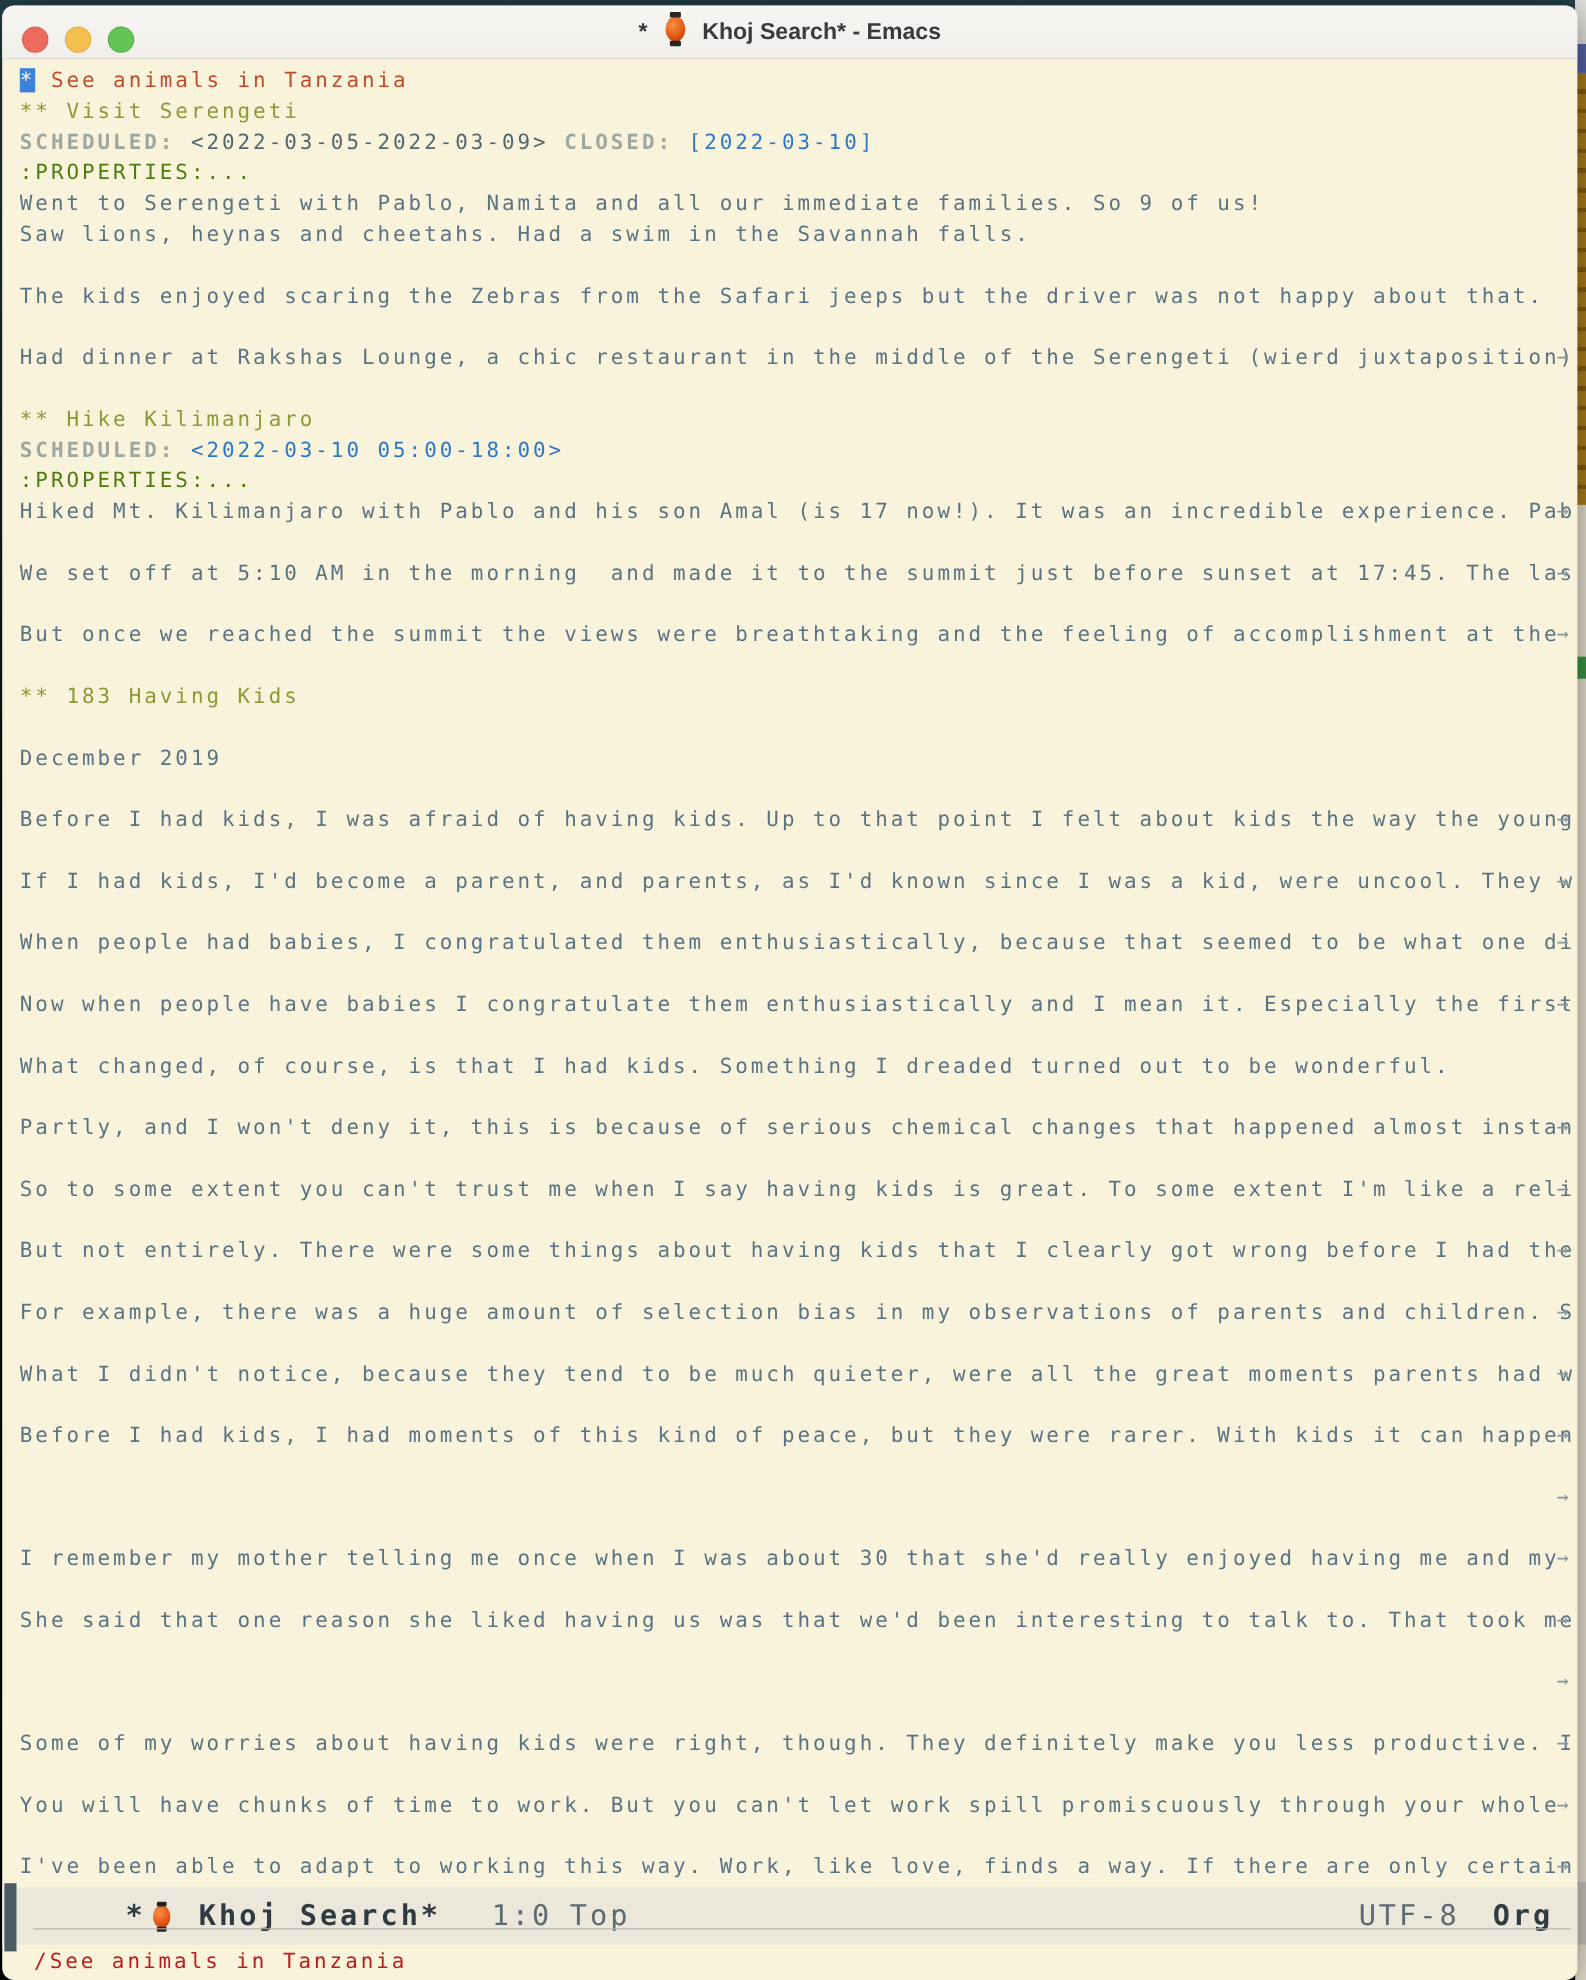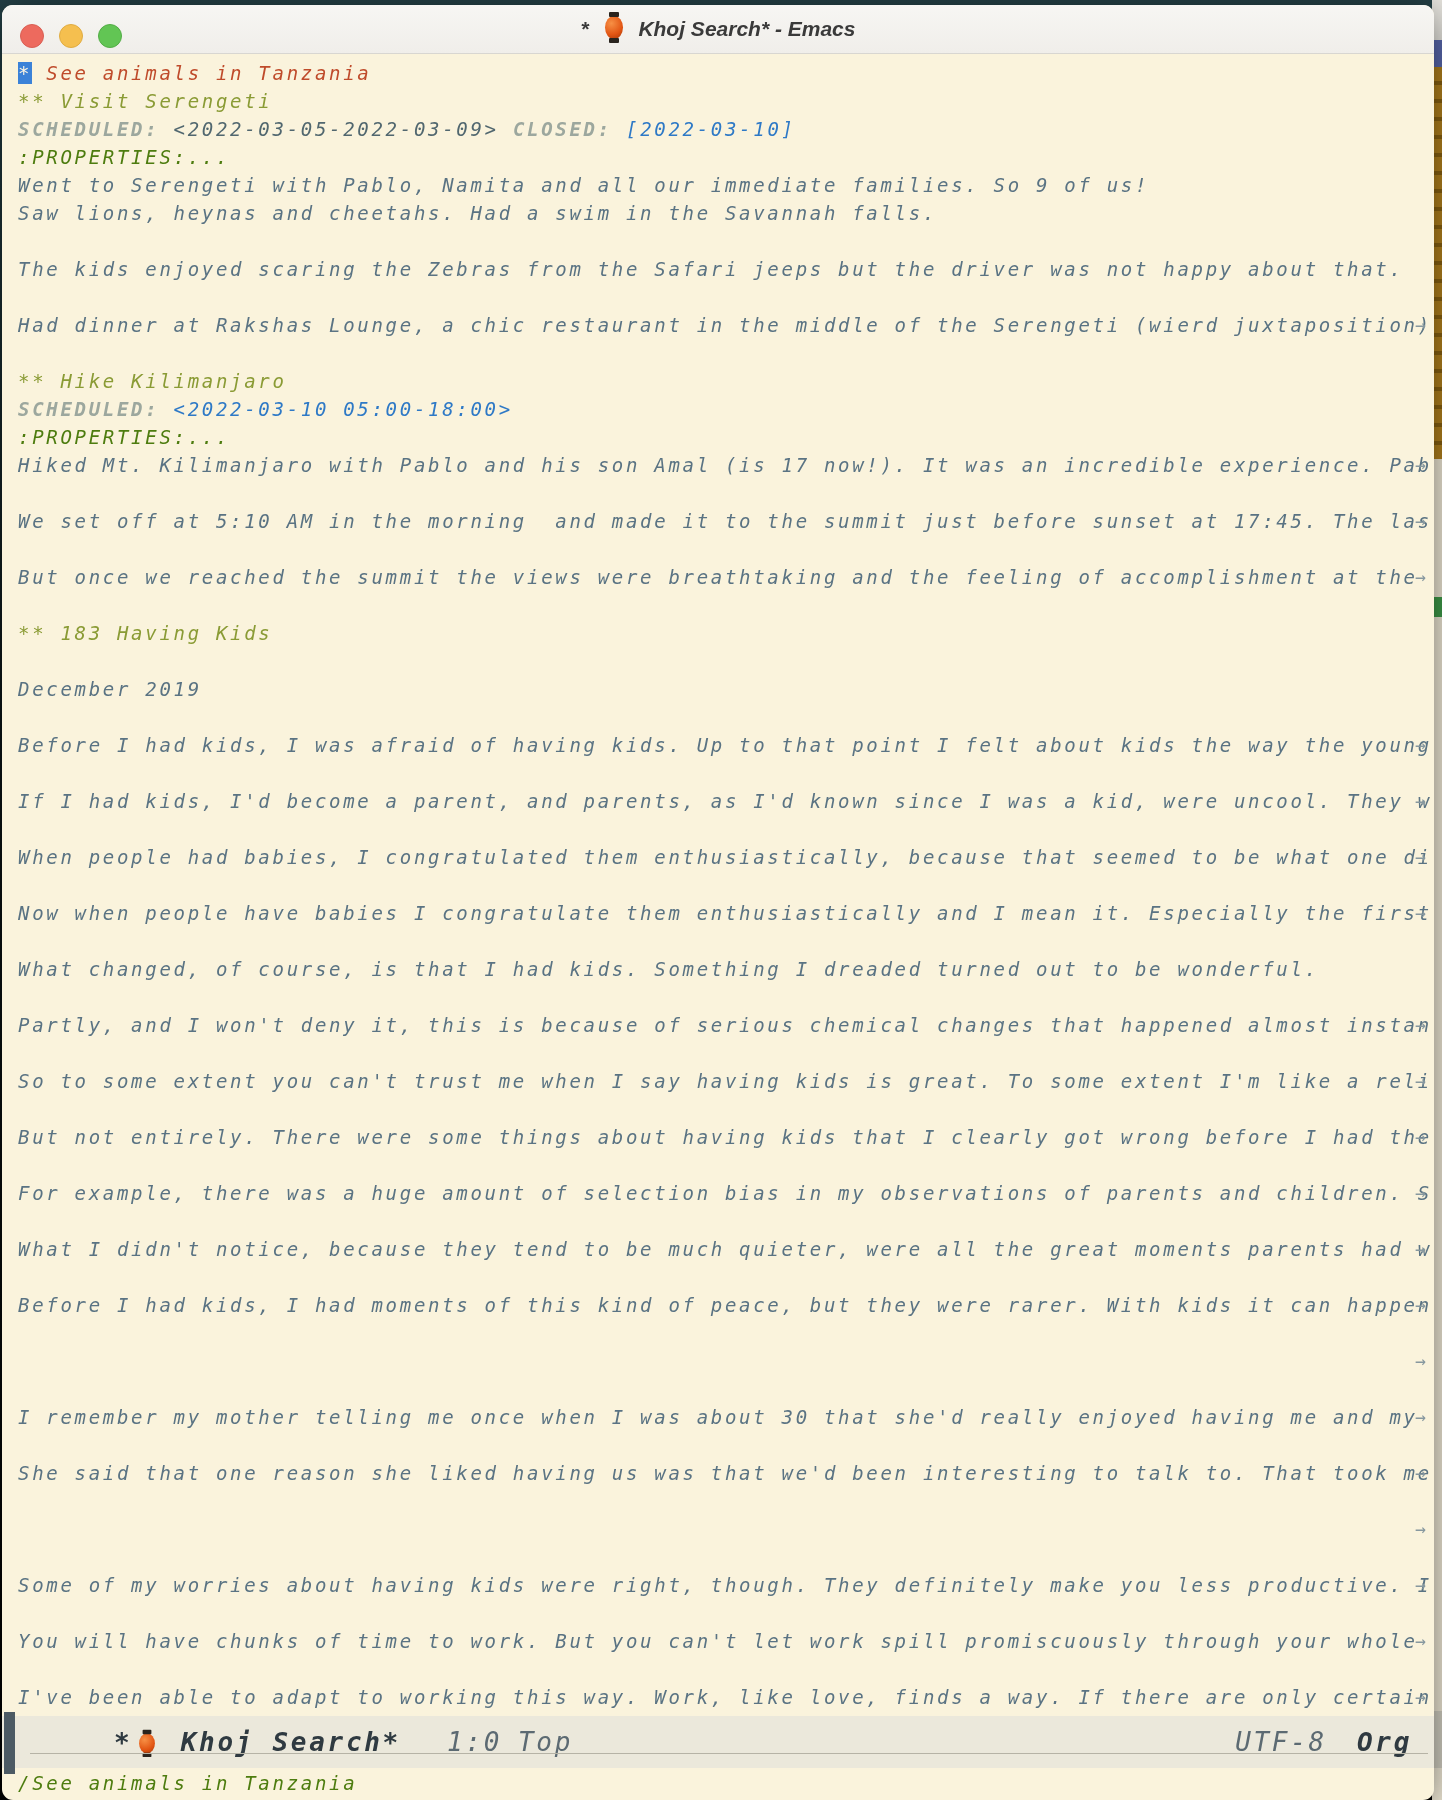--- a/index.html
+++ b/index.html
@@ -14,21 +14,20 @@
   .seg-top{top:0;height:40px;background:#e8e6e0;}
   .seg-blue{top:40px;height:27px;background:#5b6ab0;}
   .seg-orange{top:67px;height:392px;background:repeating-linear-gradient(#b5831d 0 14px,#8a6210 14px 18px);}
   .seg-green{top:597px;height:20px;background:#3f9d4a;}
   .seg-gray{top:1711px;height:57px;background:#d6d3c6;}
   
   .window{
     position:absolute;left:2px;top:5px;width:1432px;height:1795px;
     border-radius:11px;overflow:hidden;background:#faf3dc;
     box-shadow:0 8px 40px rgba(0,0,0,.55);
-    font-style:italic;
   }
   
   .titlebar{
     position:absolute;left:0;top:0;right:0;height:48px;
     background:linear-gradient(#f7f6f3,#f0eeea);
     border-bottom:1px solid #d8d6d1;
   }
   .lights{position:absolute;left:18px;top:19px;display:flex;gap:15px;}
   .light{width:22px;height:22px;border-radius:50%;display:inline-block;}
   .light.red{background:#ed6a5e;border:1px solid #d95f54;}
@@ -76,21 +75,21 @@
   .ml-bar{position:absolute;left:2px;top:-4px;width:11px;height:62px;background:#4c5a64;}
   .ml-left{position:absolute;left:112px;top:0;color:#5c6a72;}
   .ml-bold{color:#2f3a41;font-weight:700;}
   .ml-pos{margin-left:46px;}
   .ml-loc{margin-left:16px;}
   .ml-right{position:absolute;right:22px;top:0;color:#5c6a72;}
   .ml-mode{margin-left:30px;}
   
   .minibuffer{
     position:absolute;left:0;right:0;top:1763px;height:32px;line-height:30px;
-    padding-left:16px;font-size:19px;letter-spacing:2.7px;color:#4d7c0f;white-space:pre;cursor:text;border-radius:16px;
+    padding-left:29px;font-size:19px;letter-spacing:2.7px;color:#b91c1c;white-space:pre;cursor:text;border-radius:16px;
   }
 </style>
 </head>
 <body>
 
 <div class="bg-sliver">
   <div class="seg seg-top"></div>
   <div class="seg seg-blue"></div>
   <div class="seg seg-orange"></div>
   <div class="seg seg-green"></div>

